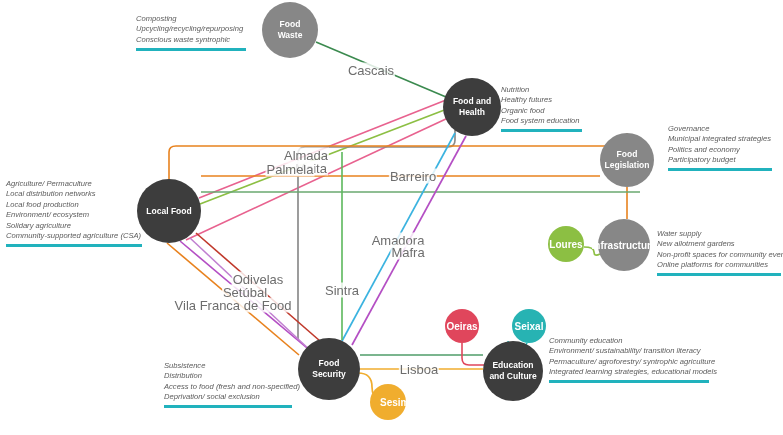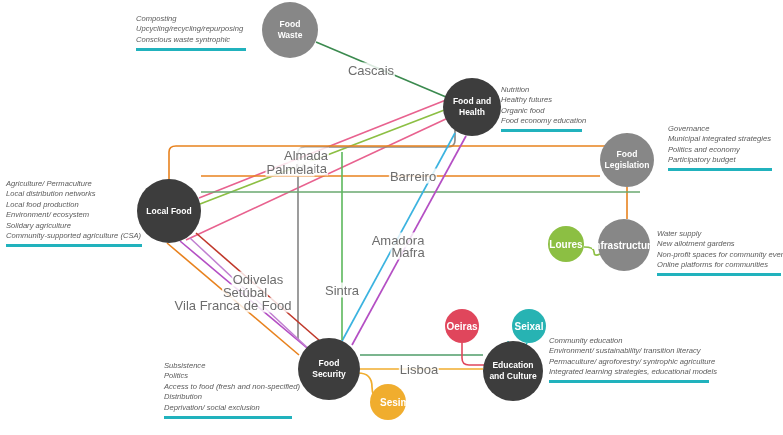--- a/index.html
+++ b/index.html
@@ -124,21 +124,21 @@
     <div class="line">Composting</div>
     <div class="line">Upcycling/recycling/repurposing</div>
     <div class="line">Conscious waste syntrophic</div>
     <div class="rule" style="width:110px;"></div>
   </div>
 
   <div class="annot" style="left:501px;top:85px;">
     <div class="line">Nutrition</div>
     <div class="line">Healthy futures</div>
     <div class="line">Organic food</div>
-    <div class="line">Food economy education</div>
+    <div class="line">Food system education</div>
     <div class="rule" style="width:81px;"></div>
   </div>
 
   <div class="annot" style="left:668px;top:124px;">
     <div class="line">Governance</div>
     <div class="line">Municipal integrated strategies</div>
     <div class="line">Politics and economy</div>
     <div class="line">Participatory budget</div>
     <div class="rule" style="width:104px;"></div>
   </div>
@@ -164,20 +164,19 @@
   <div class="annot" style="left:549px;top:336px;">
     <div class="line">Community education</div>
     <div class="line">Environment/ sustainability/ transition literacy</div>
     <div class="line">Permaculture/ agroforestry/ syntrophic agriculture</div>
     <div class="line">Integrated learning strategies, educational models</div>
     <div class="rule" style="width:160px;"></div>
   </div>
 
   <div class="annot" style="left:164px;top:361px;">
     <div class="line">Subsistence</div>
-    <div class="line">Politics</div>
+    <div class="line">Distribution</div>
     <div class="line">Access to food (fresh and non-specified)</div>
-    <div class="line">Distribution</div>
     <div class="line">Deprivation/ social exclusion</div>
     <div class="rule" style="width:128px;"></div>
   </div>
 
 </div>
 
 </body></html>

